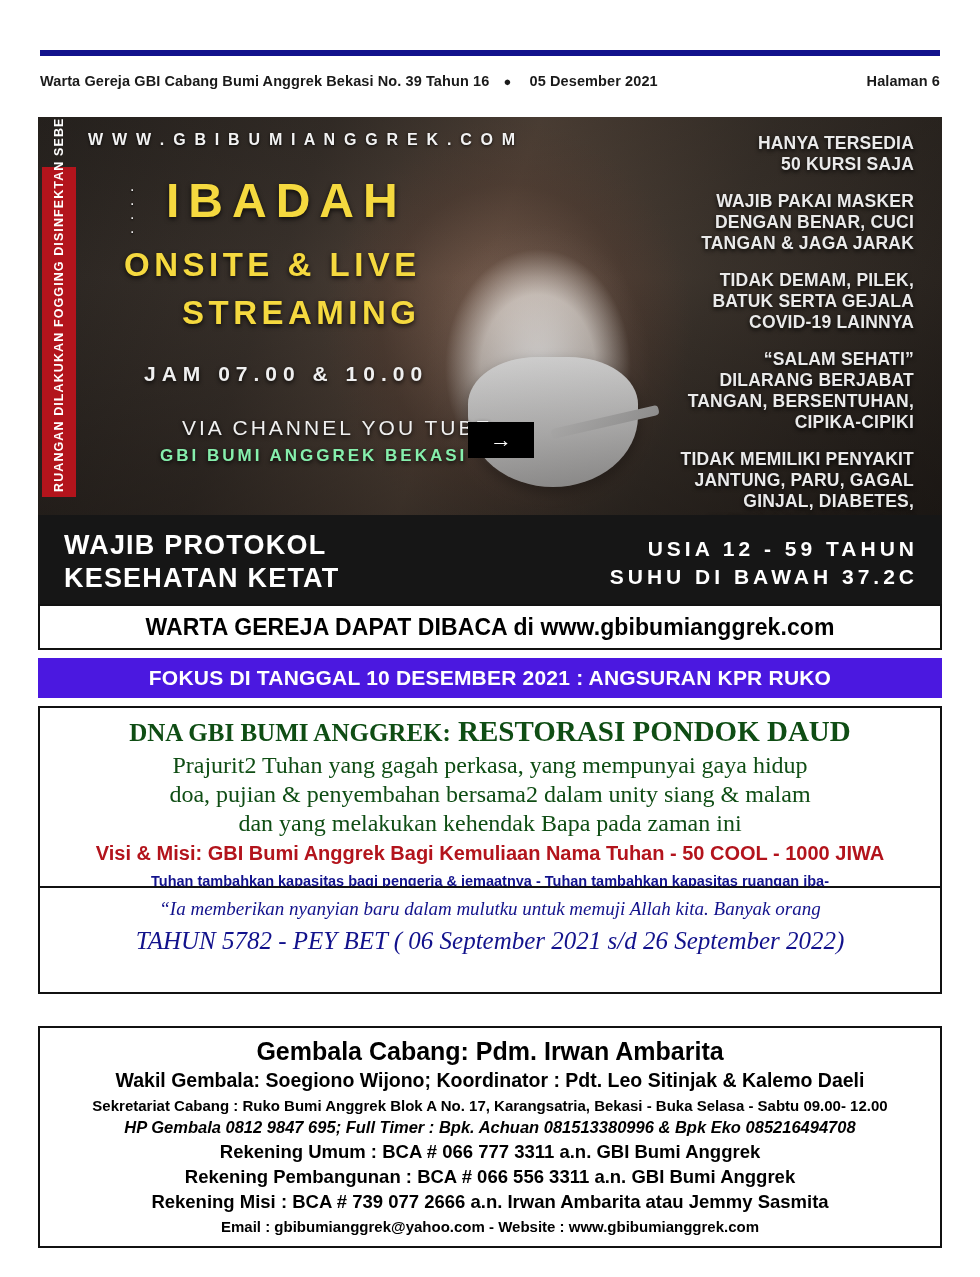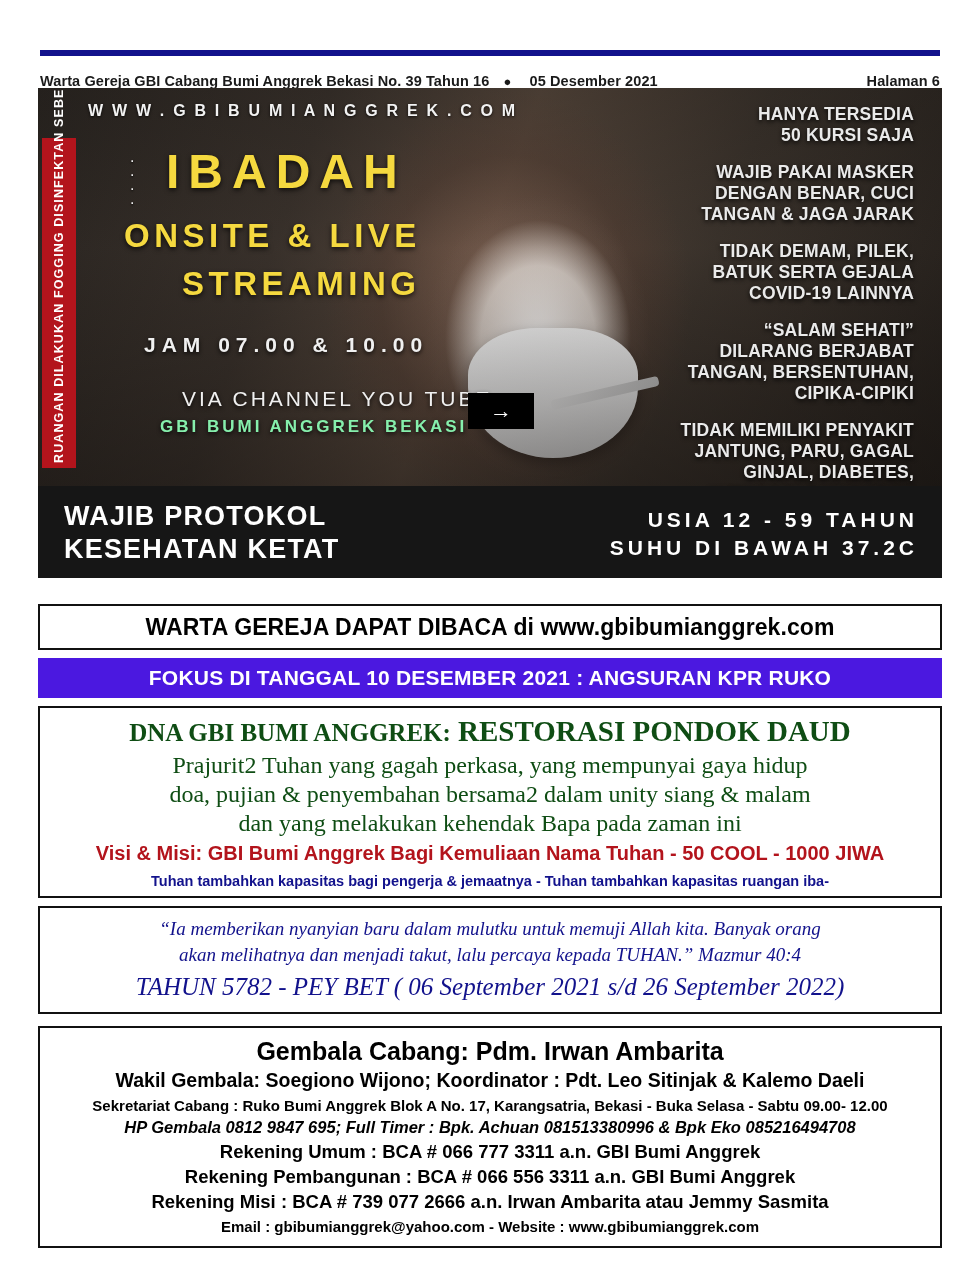--- a/index.html
+++ b/index.html
@@ -49,21 +49,21 @@
   }
   .header-left { white-space: nowrap; }
   .header-left .bullet { padding: 0 10px; font-size: 13px; }
   .header-left .date { padding-left: 4px; }
   .header-right { white-space: nowrap; }
 
   
   .poster {
     position: absolute;
     left: 38px;
-    top: 88px;
+    top: 117px;
     width: 904px;
     height: 490px;
     background: #1b1b1b;
     overflow: hidden;
   }
   .poster-photo {
     position: absolute;
     left: 0; top: 0;
     width: 904px;
     height: 400px;
@@ -347,21 +347,21 @@
   .dna-sub {
     font-size: 14.5px;
     font-weight: bold;
     color: #12128c;
     line-height: 20px;
     margin-top: 6px;
   }
 
   .verse-box {
     left: 38px;
-    top: 906px;
+    top: 886px;
     width: 904px;
     height: 108px;
     padding: 8px 16px 12px 16px;
     text-align: center;
   }
   .verse-text {
     font-family: "Liberation Serif", serif;
     font-style: italic;
     font-size: 19px;
     color: #12128c;
@@ -491,21 +491,20 @@
     </div>
     <div class="dna-body">Prajurit2 Tuhan yang gagah  perkasa, yang mempunyai gaya hidup</div>
     <div class="dna-body">doa, pujian &amp; penyembahan bersama2 dalam unity siang &amp; malam</div>
     <div class="dna-body">dan yang melakukan kehendak Bapa pada zaman ini</div>
     <div class="dna-visi">Visi &amp; Misi: GBI Bumi Anggrek Bagi Kemuliaan Nama Tuhan - 50 COOL - 1000 JIWA</div>
     <div class="dna-sub">Tuhan tambahkan kapasitas bagi pengerja &amp; jemaatnya  - Tuhan tambahkan kapasitas ruangan iba-</div>
   </div>
 
   <div class="box verse-box">
     <div class="verse-text">“Ia memberikan nyanyian baru dalam mulutku untuk memuji Allah kita. Banyak orang</div>
-    <div class="verse-text">akan melihatnya dan menjadi takut, lalu percaya kepada TUHAN.” Mazmur 40:4</div>
     <div class="verse-year">TAHUN 5782 - PEY BET ( 06 September 2021 s/d 26 September 2022)</div>
   </div>
 
   <div class="box contact-box">
     <div class="c-gembala">Gembala Cabang: Pdm. Irwan Ambarita</div>
     <div class="c-wakil">Wakil Gembala: Soegiono Wijono; Koordinator : Pdt. Leo Sitinjak &amp; Kalemo Daeli</div>
     <div class="c-sek">Sekretariat Cabang : Ruko Bumi Anggrek  Blok A No. 17,  Karangsatria, Bekasi - Buka Selasa - Sabtu 09.00- 12.00</div>
     <div class="c-hp">HP Gembala 0812 9847 695; Full Timer : Bpk. Achuan 081513380996 &amp; Bpk Eko  085216494708</div>
     <div class="c-rek">Rekening Umum : BCA # 066 777 3311 a.n. GBI Bumi Anggrek</div>
     <div class="c-rek">Rekening Pembangunan : BCA # 066 556 3311 a.n. GBI Bumi Anggrek</div>

